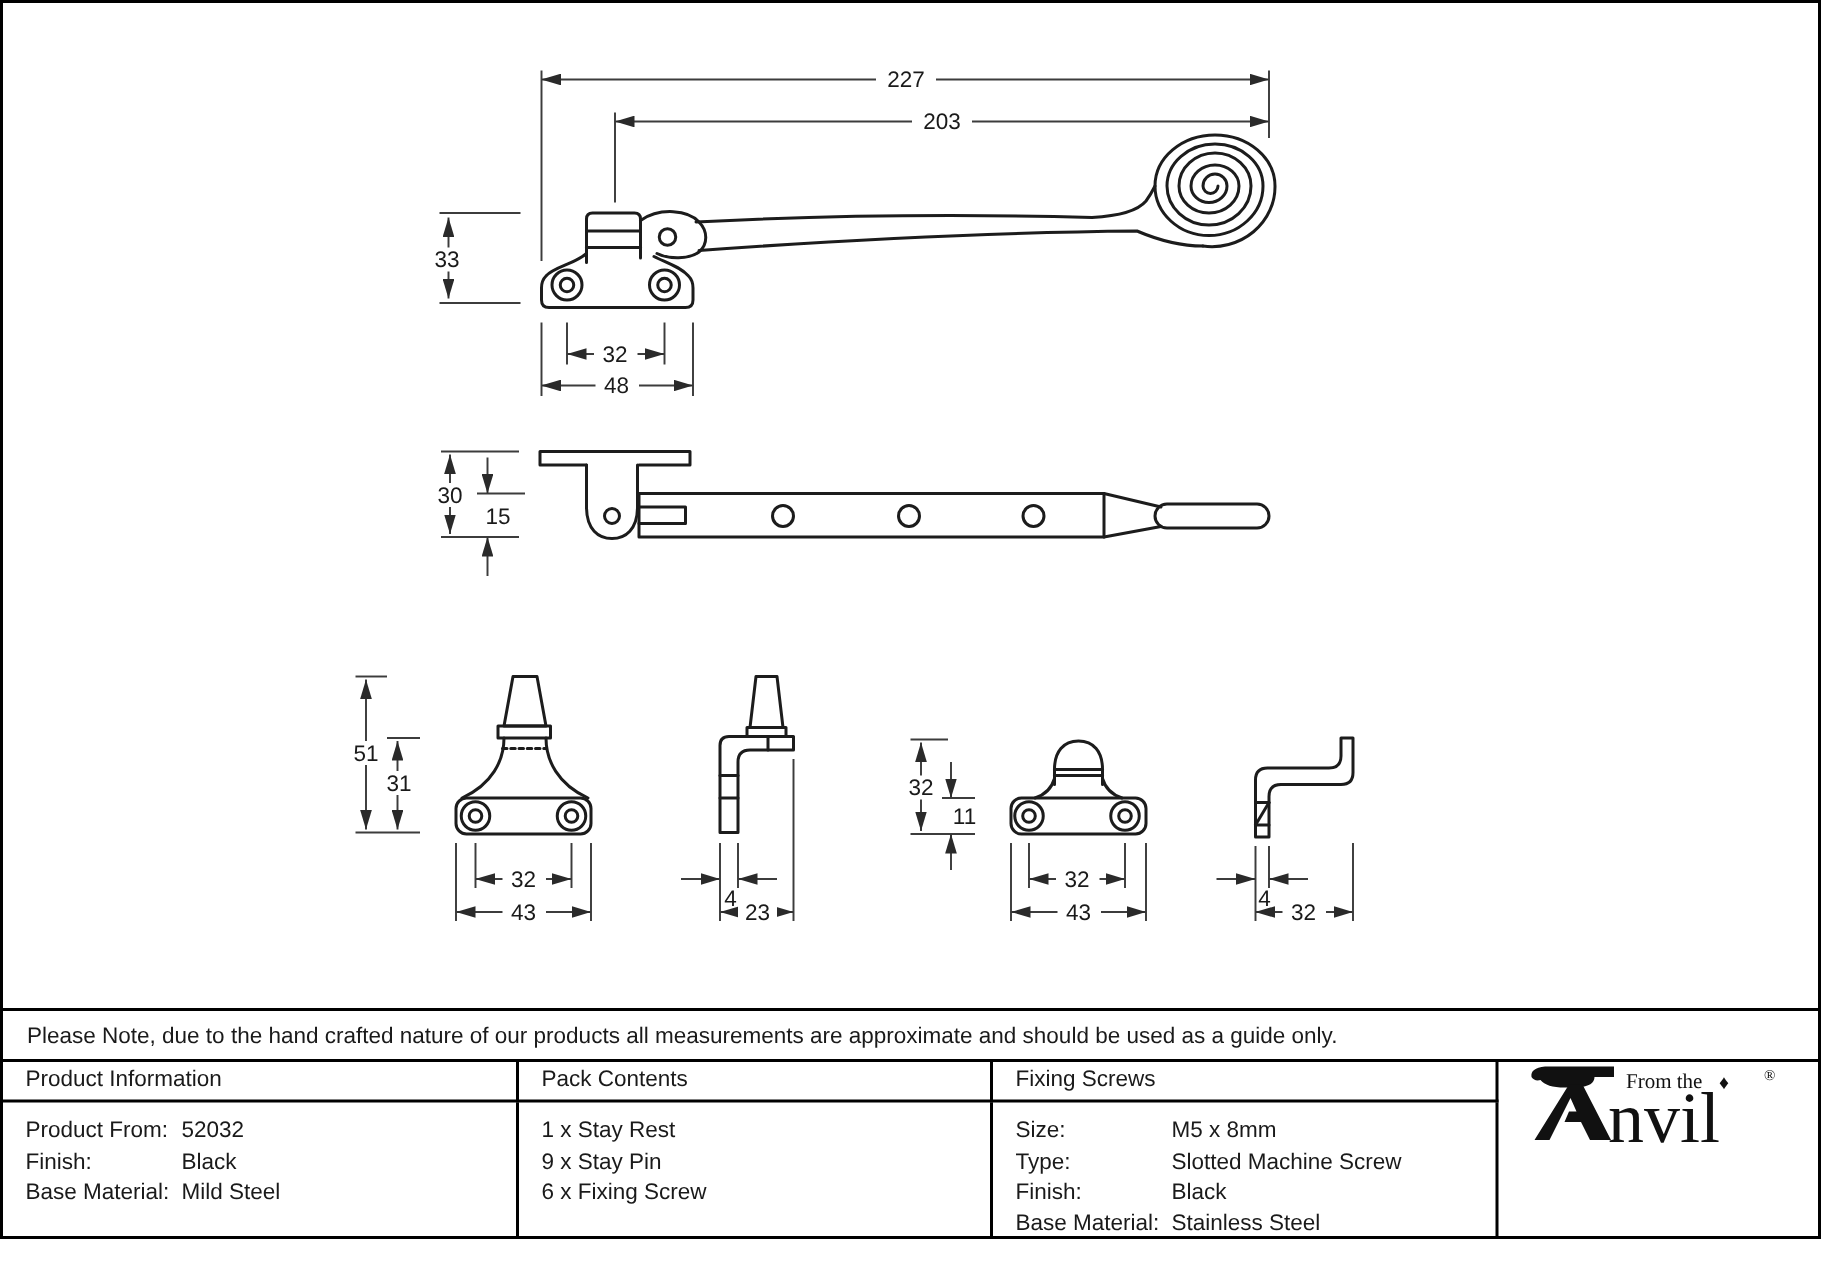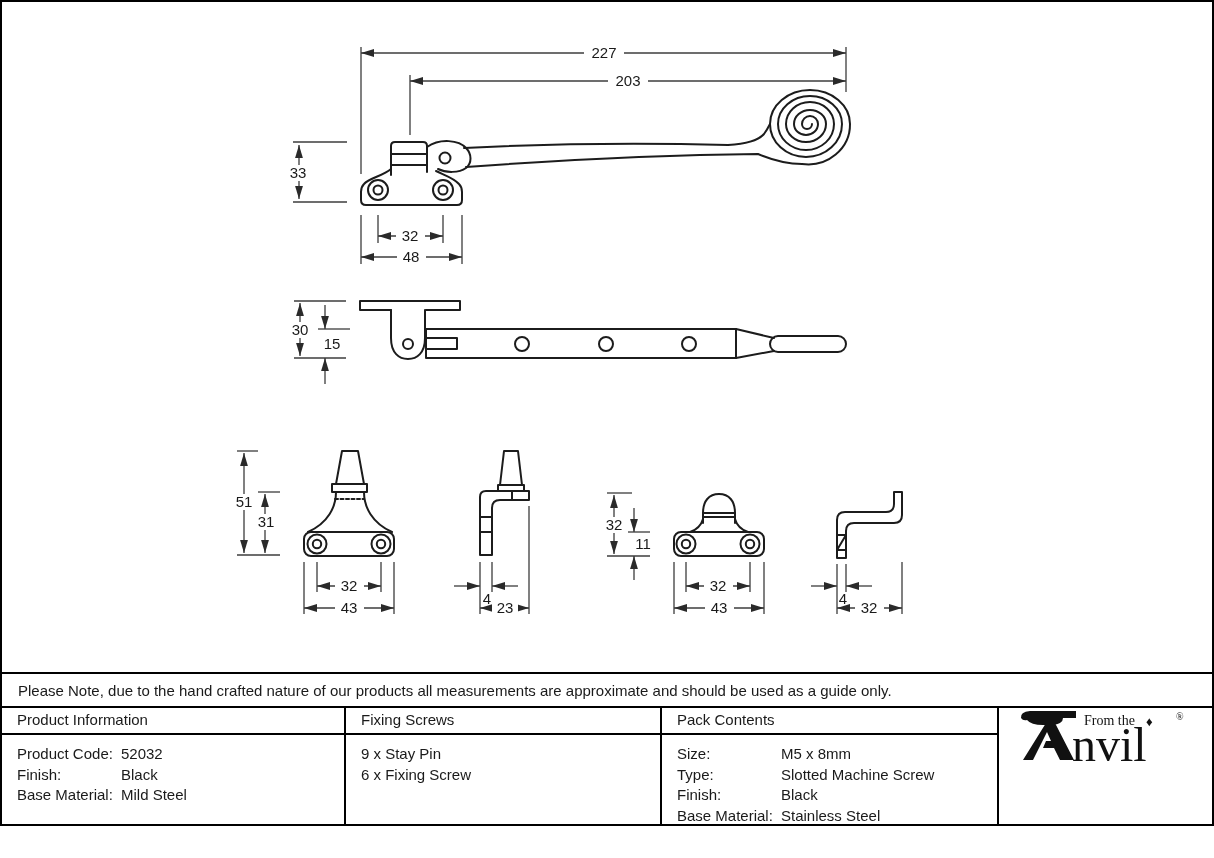--- a/index.html
+++ b/index.html
@@ -264,53 +264,54 @@
   </svg>
   </div>
 
   <div id="note-bar">
     <span>Please Note, due to the hand crafted nature of our products all measurements are approximate and should be used as a guide only.</span>
   </div>
 
   <div id="spec-table">
 
     <div class="th">Product Information</div>
+    <div class="th">Pack Contents</div>
     <div class="th">Fixing Screws</div>
-    <div class="th">Pack Contents</div>
 
     <div id="logo-cell">
       <svg width="176" height="62" viewBox="0 0 176 62">
 
         <g>
           <path d="M3,10 Q2,4 12,3 L58,3 L58,10 L45,10 Q45,16 34,17 L25,17 Q13,17 9,12 Q5,13 3,10 Z" fill="#111"></path>
           <path d="M28,15 L37,15 L56,52 L42,52 L36,40 L25,40 L28,33 L33,33 L29,24 L15,52 L5,52 Z" fill="#111"></path>
         </g>
         <text x="54" y="53" font-family="Liberation Serif, DejaVu Serif, serif" font-size="48" fill="#111">nvil</text>
         <text x="66" y="17" font-family="Liberation Serif, DejaVu Serif, serif" font-size="14" fill="#111">From the</text>
         <text x="128" y="18" font-family="Liberation Serif, DejaVu Serif, serif" font-size="13" fill="#111">♦</text>
         <text x="158" y="12" font-family="Liberation Serif, DejaVu Serif, serif" font-size="10" fill="#111">®</text>
       </svg>
     </div>
 
     <div class="td">
       <div class="kv">
-        <span class="k">Product Code:</span>
+        <span class="k">Product From:</span>
         <span class="v">52032</span>
       </div>
       <div class="kv">
         <span class="k">Finish:</span>
         <span class="v">Black</span>
       </div>
       <div class="kv">
         <span class="k">Base Material:</span>
         <span class="v">Mild Steel</span>
       </div>
     </div>
 
     <div class="td">
+      <div>1 x Stay Rest</div>
       <div>9 x Stay Pin</div>
       <div>6 x Fixing Screw</div>
     </div>
 
     <div class="td">
       <div class="kv">
         <span class="k">Size:</span>
         <span class="v">M5 x 8mm</span>
       </div>
       <div class="kv">

